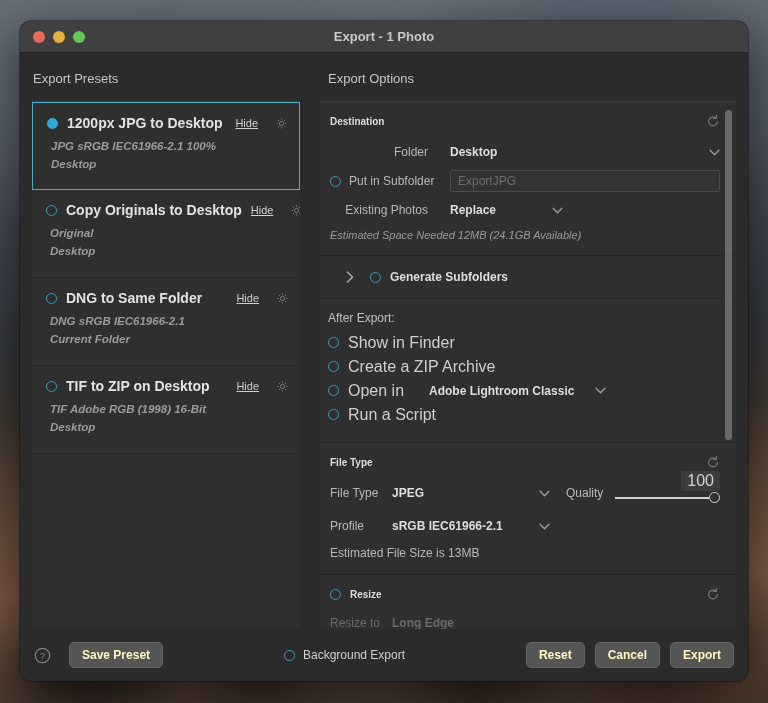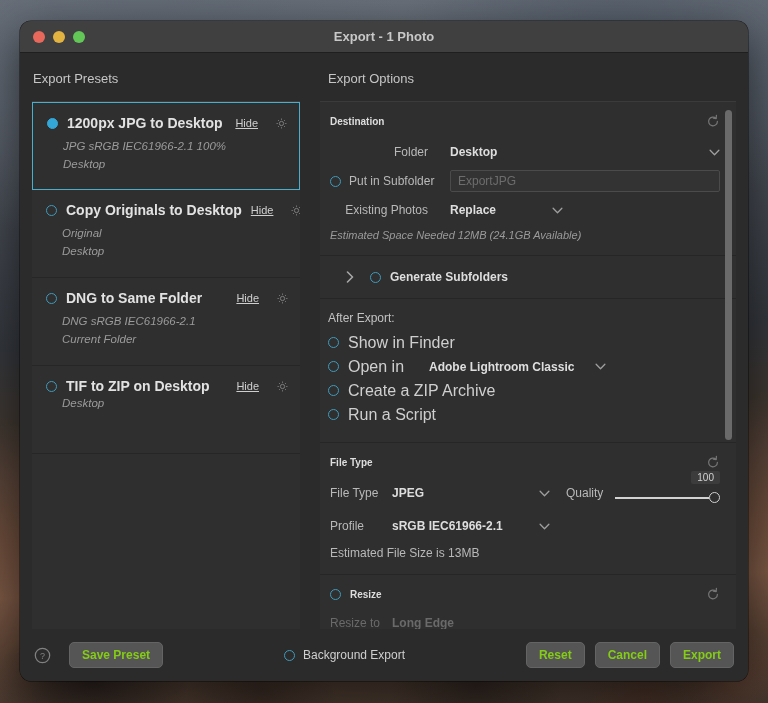--- a/index.html
+++ b/index.html
@@ -157,23 +157,24 @@
   }
   .gear {
     width: 11px; height: 11px;
     flex: 0 0 auto;
     opacity: .6;
   }
   .preset-sub {
     font-size: 11.5px;
     font-style: italic;
     color: #9b9b9b;
-    margin-left: 16px;
+    margin-left: 4px;
     margin-top: 7px;
     line-height: 17px;
+    font-weight: bold;
   }
 
   
   #right-col {
     flex: 1 1 auto;
     display: flex;
     flex-direction: column;
     padding: 18px 12px 0 8px;
     min-height: 0;
     position: relative;
@@ -266,21 +267,21 @@
     opacity: .8;
   }
 
   
   .slider-wrap { position: relative; flex: 1 1 auto; margin-left: 12px; }
   .slider-bubble {
     position: absolute;
     right: 0px; top: -17px;
     background: #3c3c3c;
     border-radius: 2px;
-    font-size: 10px;
+    font-size: 16px;
     color: #d2d2d2;
     padding: 1px 6px;
   }
   .slider-track {
     height: 2px;
     background: #d2d2d2;
     margin-right: 11px;
     margin-top: 9px;
   }
   .slider-knob {
@@ -310,21 +311,21 @@
     display: flex;
     align-items: center;
     padding: 0 14px;
     gap: 10px;
   }
   .help-icon { width: 17px; height: 17px; opacity: .65; }
   .btn {
     background: #555555;
     border: 1px solid #646464;
     border-radius: 5px;
-    color: #84cc16;
+    color: #fef9c3;
     font-size: 12px;
     font-weight: bold;
     padding: 5px 12px;
     line-height: 14px;
     white-space: nowrap;
   }
   .spacer { flex: 1 1 auto; }
   #bg-export {
     display: flex; align-items: center; gap: 8px;
   }
@@ -434,20 +435,21 @@
                   <line x1="8" y1="13.4" x2="8" y2="15.2"></line>
                 <line x1="0.8" y1="8" x2="2.6" y2="8"></line>
                   <line x1="13.4" y1="8" x2="15.2" y2="8"></line>
                 <line x1="2.9" y1="2.9" x2="4.2" y2="4.2"></line>
                   <line x1="11.8" y1="11.8" x2="13.1" y2="13.1"></line>
                 <line x1="13.1" y1="2.9" x2="11.8" y2="4.2"></line>
                   <line x1="4.2" y1="11.8" x2="2.9" y2="13.1"></line>
               </g>
             </svg>
           </div>
+          <div class="preset-sub">TIF  Adobe RGB (1998)  16-Bit</div>
           <div class="preset-sub" style="margin-top:1px">Desktop</div>
         </div>
 
         <div class="preset empty"></div>
       </div>
     </div>
 
     <div id="right-col">
       <div class="col-header" style="padding-left:8px">Export Options</div>
 
@@ -510,30 +512,30 @@
         <div class="panel" style="padding-top:12px;padding-bottom:14px;padding-left:8px">
           <div class="sect-label">After Export:</div>
 
           <div class="opt-radio-row">
             <div class="radio"></div>
             <span class="txt">Show in Finder</span>
           </div>
 
           <div class="opt-radio-row">
             <div class="radio"></div>
+            <span class="txt">Create a ZIP Archive</span>
+          </div>
+
+          <div class="opt-radio-row">
+            <div class="radio"></div>
             <span class="txt">Open in</span>
             <span class="val" style="margin-left:16px">Adobe Lightroom Classic</span>
             <svg class="chev" style="margin-left:12px" viewBox="0 0 12 8">
               <path d="M1 1.5 L6 6.5 L11 1.5" fill="none" stroke="#c5c5c5" stroke-width="1.5" stroke-linecap="round" stroke-linejoin="round"></path>
             </svg>
-          </div>
-
-          <div class="opt-radio-row">
-            <div class="radio"></div>
-            <span class="txt">Create a ZIP Archive</span>
           </div>
 
           <div class="opt-radio-row">
             <div class="radio"></div>
             <span class="txt">Run a Script</span>
           </div>
         </div>
 
         <div class="panel">
           <div class="panel-head">

